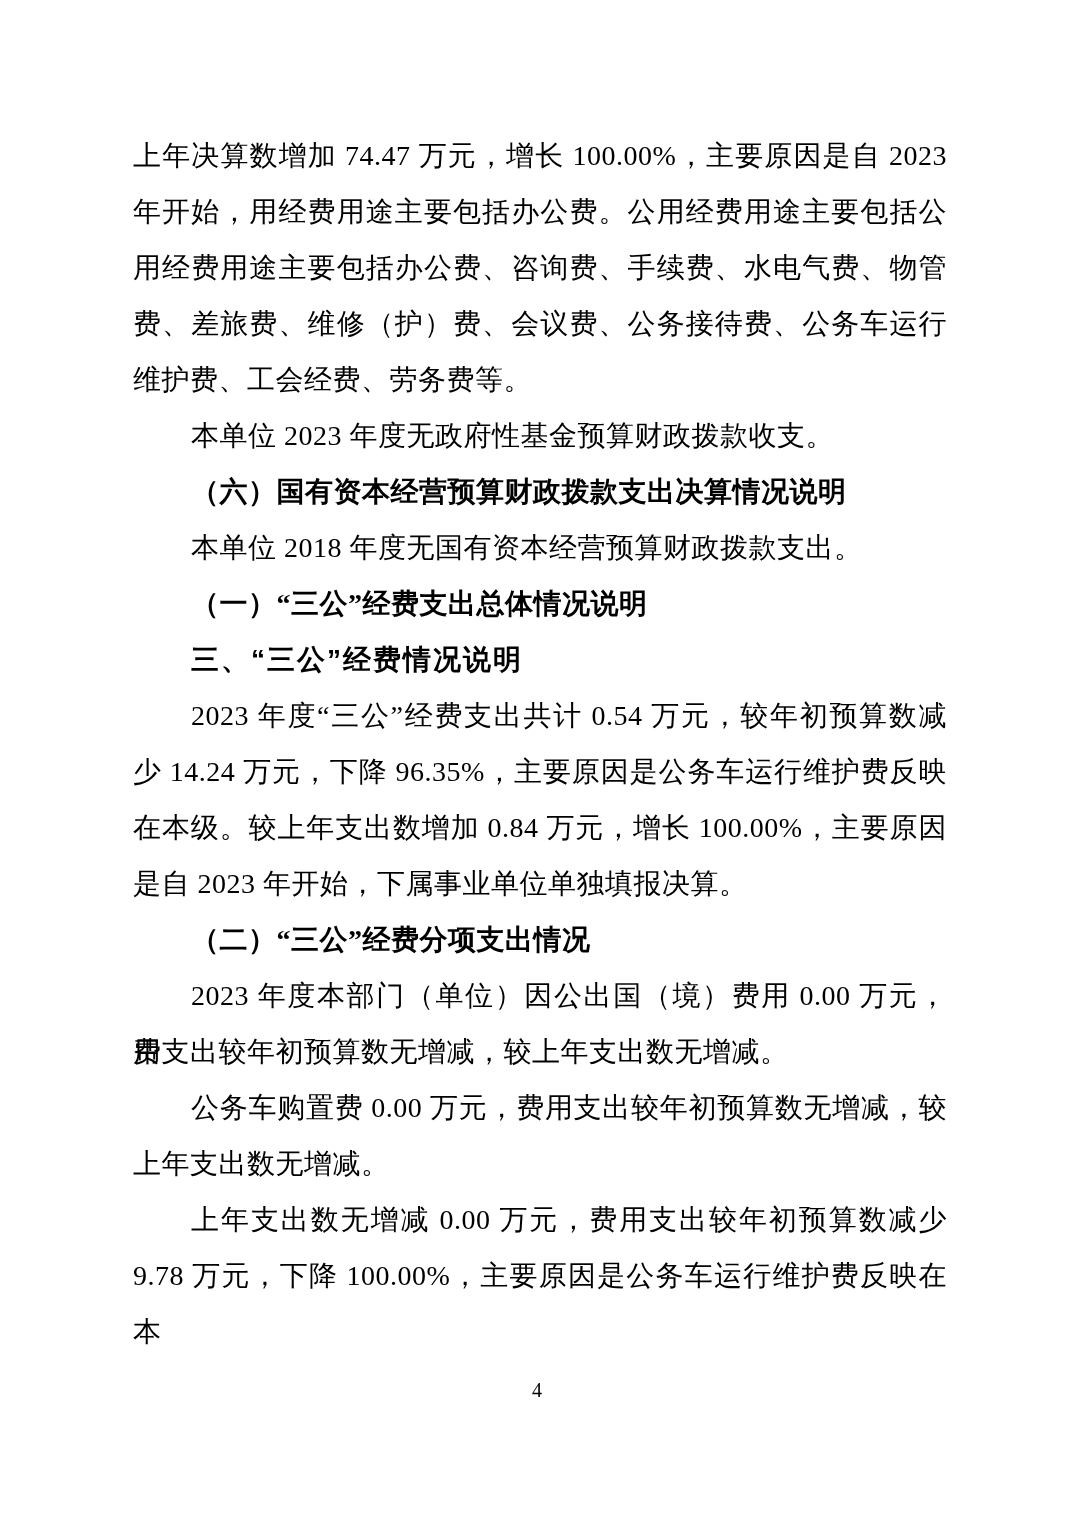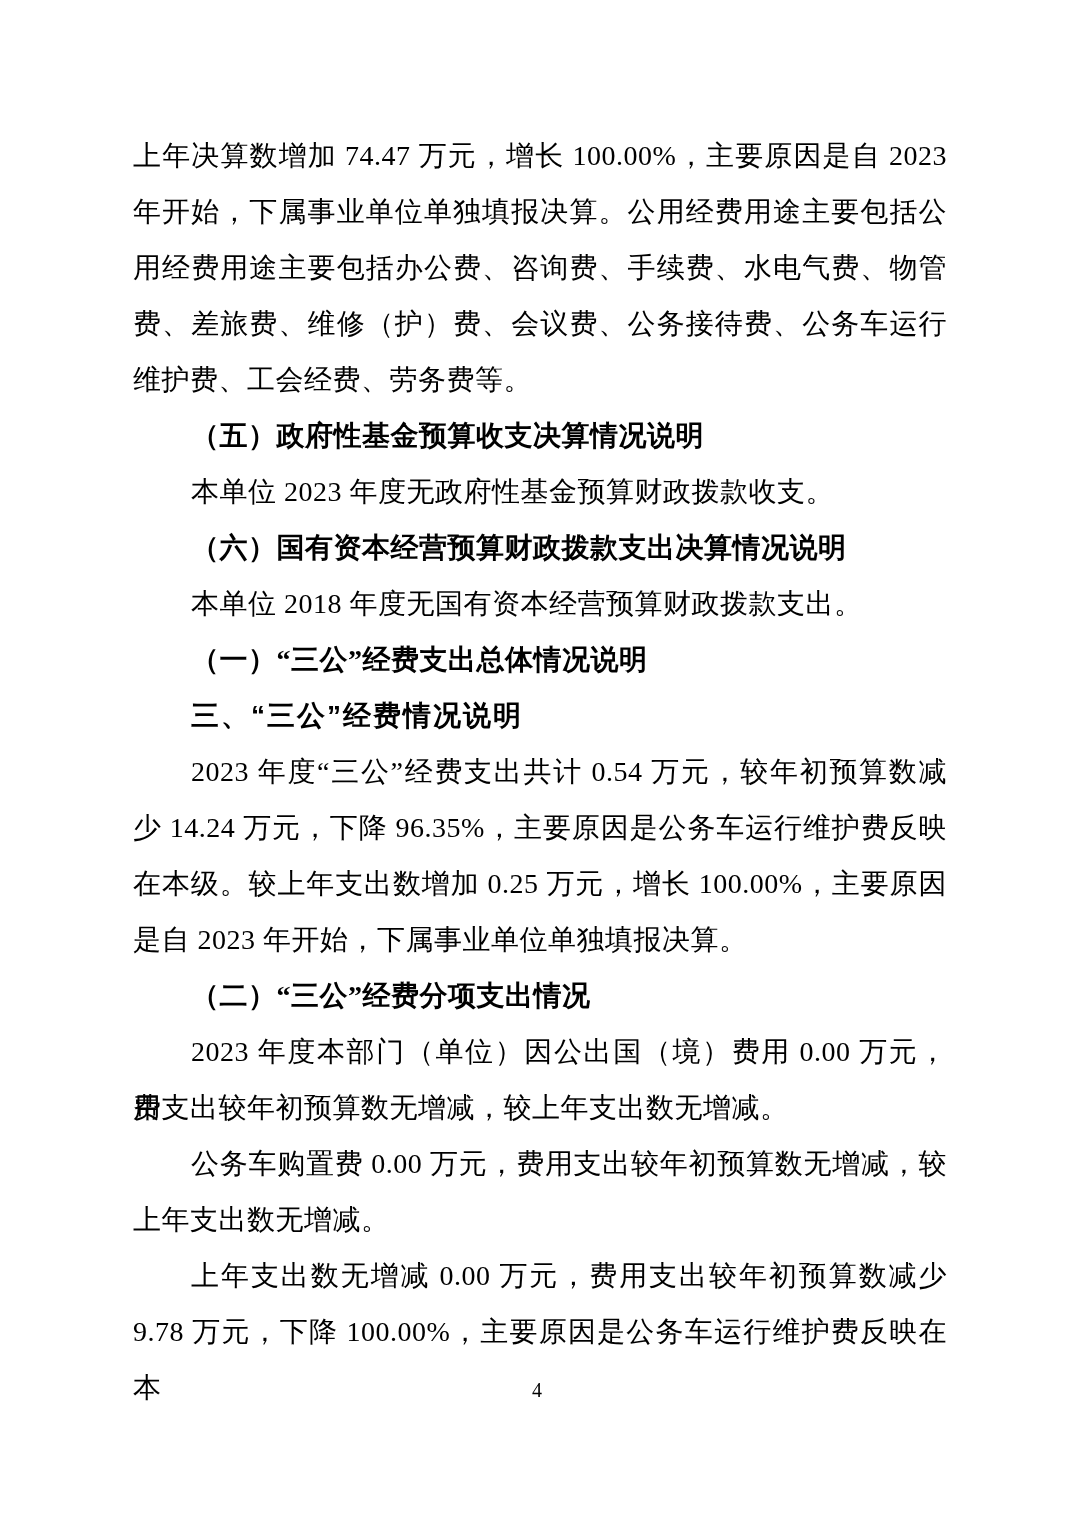--- a/index.html
+++ b/index.html
@@ -58,33 +58,32 @@
     font-size: 20px;
     line-height: 24px;
   }
 </style>
 </head>
 <body>
 
 <div class="page">
   <div class="content">
     <div class="line fill">上年决算数增加 74.47 万元，增长 100.00%，主要原因是自 2023</div>
-    <div class="line fill">年开始，下属事业单位单独填报决算。公用经费用途主要包括公</div>
+    <div class="line fill">年开始，用经费用途主要包括办公费。公用经费用途主要包括公</div>
     <div class="line fill">用经费用途主要包括办公费、咨询费、手续费、水电气费、物管</div>
     <div class="line fill">费、差旅费、维修（护）费、会议费、公务接待费、公务车运行</div>
     <div class="line">维护费、工会经费、劳务费等。</div>
-    <div class="line h-kai indent">（五）政府性基金预算收支决算情况说明</div>
     <div class="line indent">本单位 2023 年度无政府性基金预算财政拨款收支。</div>
     <div class="line h-kai indent">（六）国有资本经营预算财政拨款支出决算情况说明</div>
     <div class="line indent">本单位 2018 年度无国有资本经营预算财政拨款支出。</div>
     <div class="line h-kai indent">（一）“三公”经费支出总体情况说明</div>
     <div class="line h-hei indent">三、“三公”经费情况说明</div>
     <div class="line fill indent">2023 年度“三公”经费支出共计 0.54 万元，较年初预算数减</div>
     <div class="line fill">少 14.24 万元，下降 96.35%，主要原因是公务车运行维护费反映</div>
-    <div class="line fill">在本级。较上年支出数增加 0.25 万元，增长 100.00%，主要原因</div>
+    <div class="line fill">在本级。较上年支出数增加 0.84 万元，增长 100.00%，主要原因</div>
     <div class="line">是自 2023 年开始，下属事业单位单独填报决算。</div>
     <div class="line h-kai indent">（二）“三公”经费分项支出情况</div>
     <div class="line fill indent">2023 年度本部门（单位）因公出国（境）费用 0.00 万元，费</div>
     <div class="line">用支出较年初预算数无增减，较上年支出数无增减。</div>
     <div class="line fill indent">公务车购置费 0.00 万元，费用支出较年初预算数无增减，较</div>
     <div class="line">上年支出数无增减。</div>
     <div class="line fill indent">上年支出数无增减 0.00 万元，费用支出较年初预算数减少</div>
     <div class="line fill">9.78 万元，下降 100.00%，主要原因是公务车运行维护费反映在本</div>
   </div>
 

